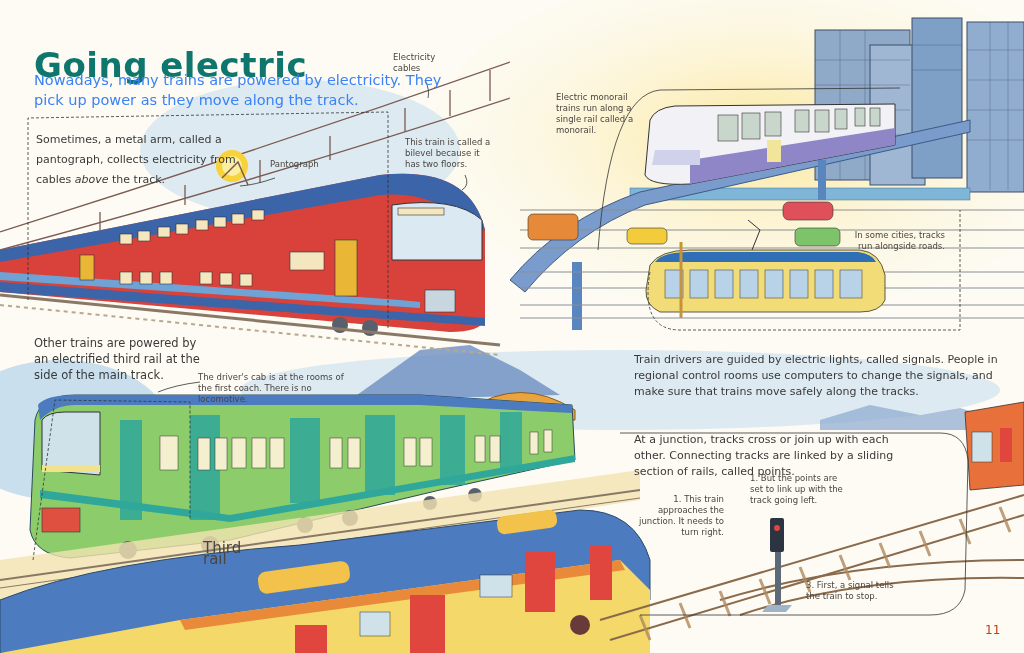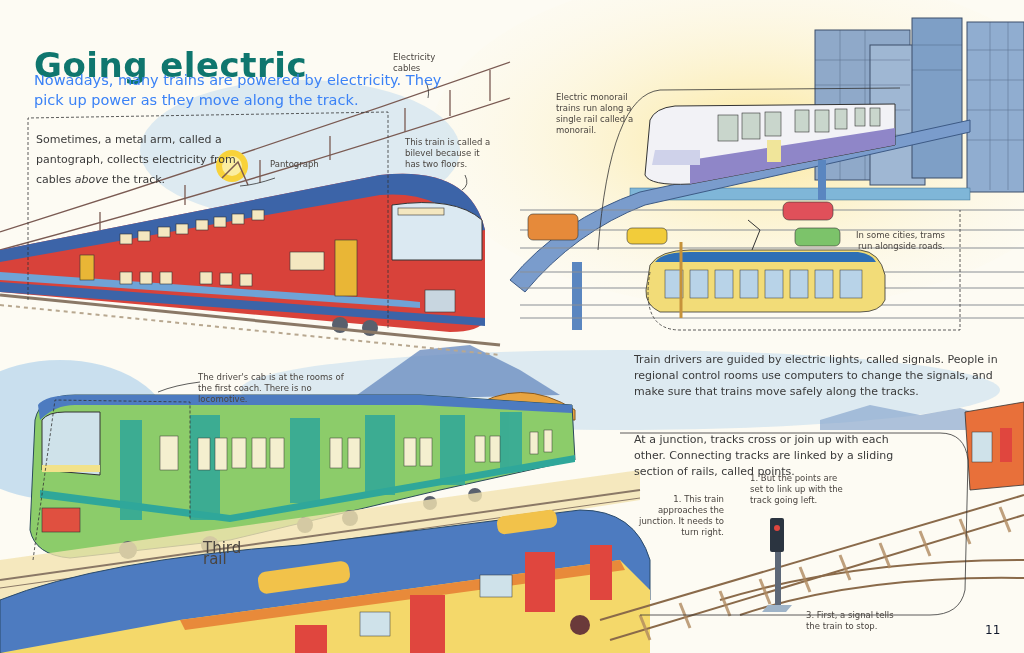--- a/index.html
+++ b/index.html
@@ -5,21 +5,21 @@
   html,body{margin:0;padding:0;}
   body{width:1024px;height:653px;overflow:hidden;position:relative;background:#fdfbf3;font-family:"DejaVu Sans",sans-serif;color:#3a3530;}
   .page{position:absolute;inset:0;overflow:hidden;}
   .bg-svg{position:absolute;left:0;top:0;width:1024px;height:653px;}
   .title{position:absolute;left:34px;top:22px;font-size:34px;font-weight:bold;letter-spacing:0.5px;color:#0f766e;font-family:"DejaVu Sans",sans-serif;}
   .intro{position:absolute;left:34px;top:70px;width:420px;font-size:14.5px;line-height:20px;color:#3b82f6;}
   .body-txt{position:absolute;font-size:11.5px;line-height:16px;color:#3a3a3a;}
   .label{position:absolute;font-size:8.5px;line-height:11px;color:#4a4540;}
   .label.left{text-align:left;}
   .label.right{text-align:right;}
-  .pagenum{position:absolute;left:985px;top:623px;font-size:12px;color:#0f172a;}
+  .pagenum{position:absolute;left:985px;top:623px;font-size:12px;color:#c2410c;}
   em{font-style:italic;}
 </style>
 </head>
 <body>
 
 <div class="page">
 
   <svg class="bg-svg" viewBox="0 0 1024 653" xmlns="http://www.w3.org/2000/svg">
     <defs>
       <radialGradient id="sunglow" cx="0.5" cy="0.5" r="0.6">
@@ -303,26 +303,27 @@
 
   <h1 class="title">Going electric</h1>
   <div class="intro">Nowadays, many trains are powered by electricity. They pick up power as they move along the track.</div>
 
   <div class="body-txt" style="left:36px;top:130px;width:200px;font-size:11px;line-height:20px;"><span>Sometimes, a metal arm, called a pantograph, collects electricity from cables </span><em>above</em><span> the track.</span></div>
 
   <div class="label" style="left:393px;top:52px;width:56px;">Electricity cables</div>
   <div class="label" style="left:270px;top:159px;width:60px;">Pantograph</div>
   <div class="label" style="left:405px;top:137px;width:88px;">This train is called a bilevel because it has two floors.</div>
   <div class="label" style="left:556px;top:92px;width:78px;">Electric monorail trains run along a single rail called a monorail.</div>
-  <div class="label right" style="left:840px;top:230px;width:105px;">In some cities, trams run alongside roads.</div>
-
+  <div class="label right" style="left:840px;top:230px;width:105px;">In some cities, tracks run alongside roads.</div>
+
+  <div class="body-txt" style="left:34px;top:335px;width:170px;">Other trains are powered by an electrified third rail at the side of the main track.</div>
   <div class="label" style="left:198px;top:372px;width:150px;">The driver's cab is at the rooms of the first coach. There is no locomotive.</div>
   <div class="label left" style="left:203px;top:543px;width:50px;font-size:15px;">Third rail</div>
 
   <div class="body-txt" style="left:634px;top:432px;width:260px;font-size:11px;line-height:16px;">At a junction, tracks cross or join up with each other. Connecting tracks are linked by a sliding section of rails, called points.</div>
   <div class="body-txt" style="left:634px;top:352px;width:390px;font-size:11px;line-height:16px;">Train drivers are guided by electric lights, called signals. People in regional control rooms use computers to change the signals, and make sure that trains move safely along the tracks.</div>
 
   <div class="label right" style="left:624px;top:494px;width:100px;">1. This train approaches the junction. It needs to turn right.</div>
   <div class="label left" style="left:750px;top:473px;width:100px;">1. But the points are set to link up with the track going left.</div>
-  <div class="label left" style="left:806px;top:580px;width:90px;margin-top:30px;">3. First, a signal tells the train to stop.</div>
+  <div class="label left" style="left:806px;top:580px;width:90px;">3. First, a signal tells the train to stop.</div>
 
   <div class="pagenum">11</div>
 </div>
 
 </body></html>

